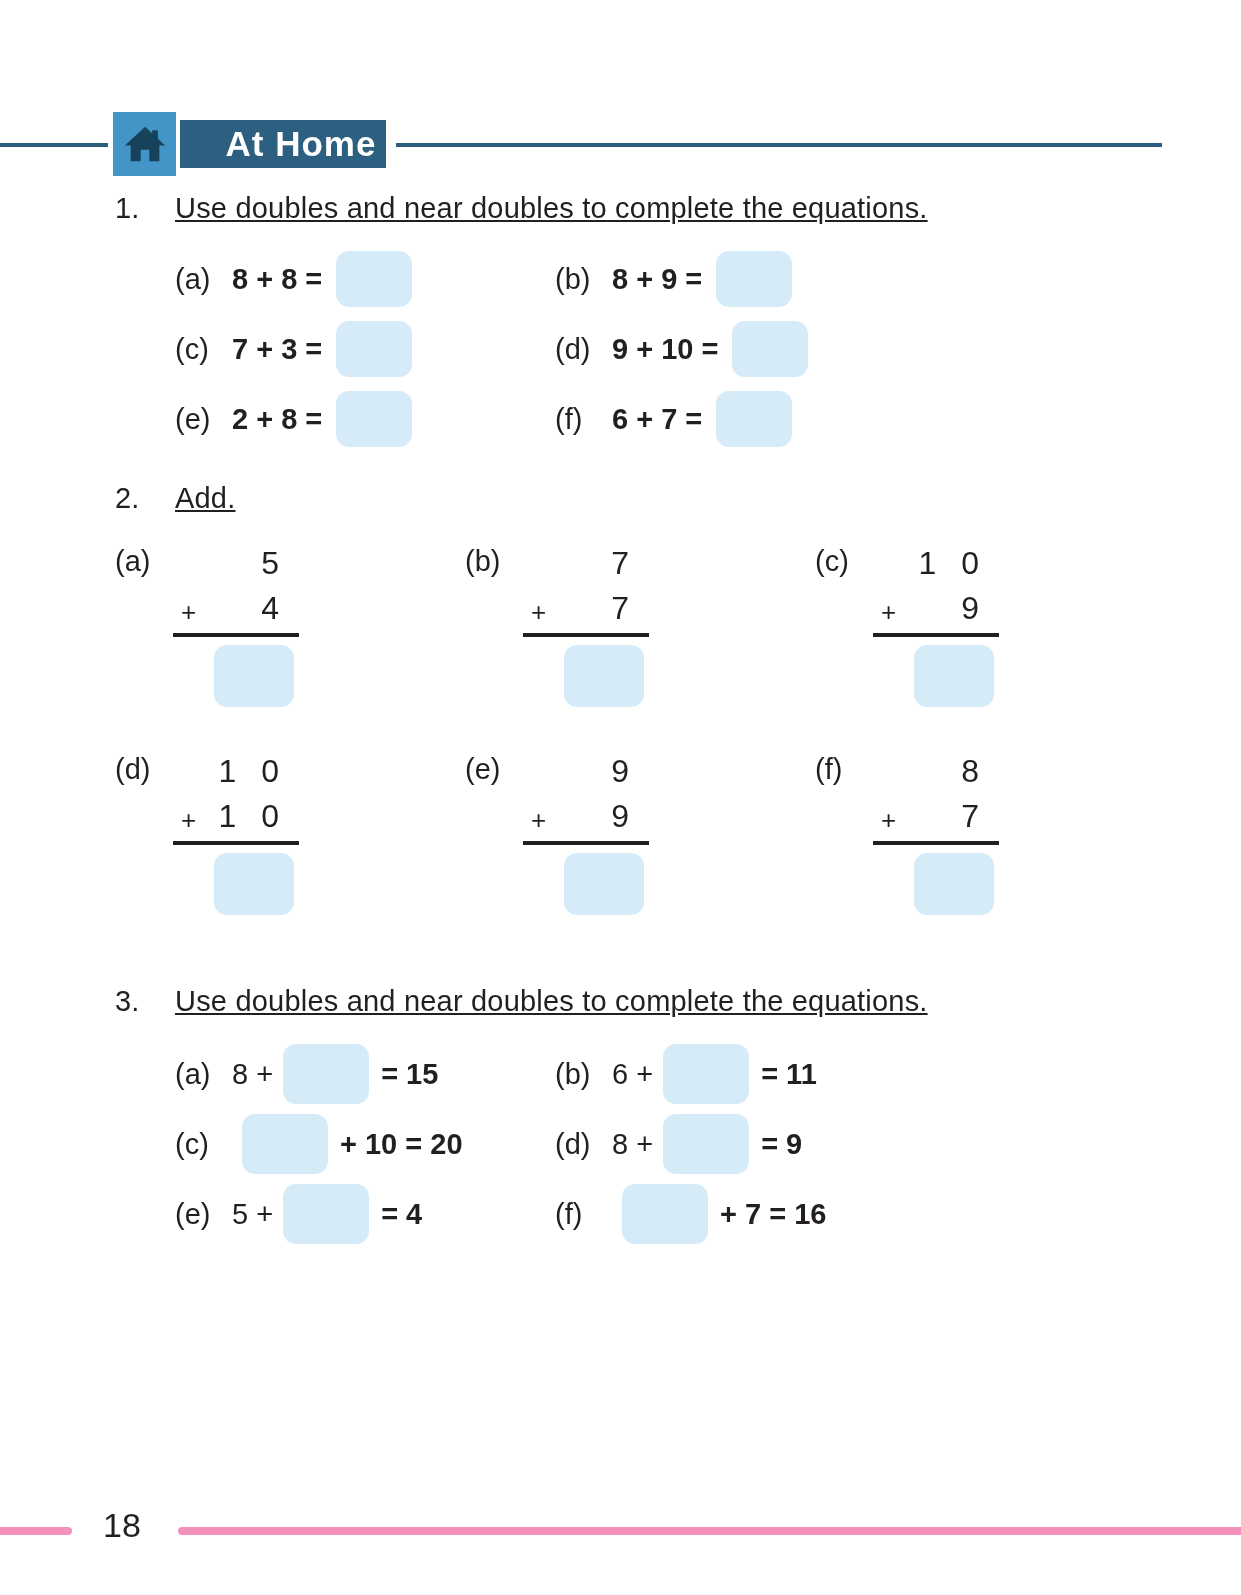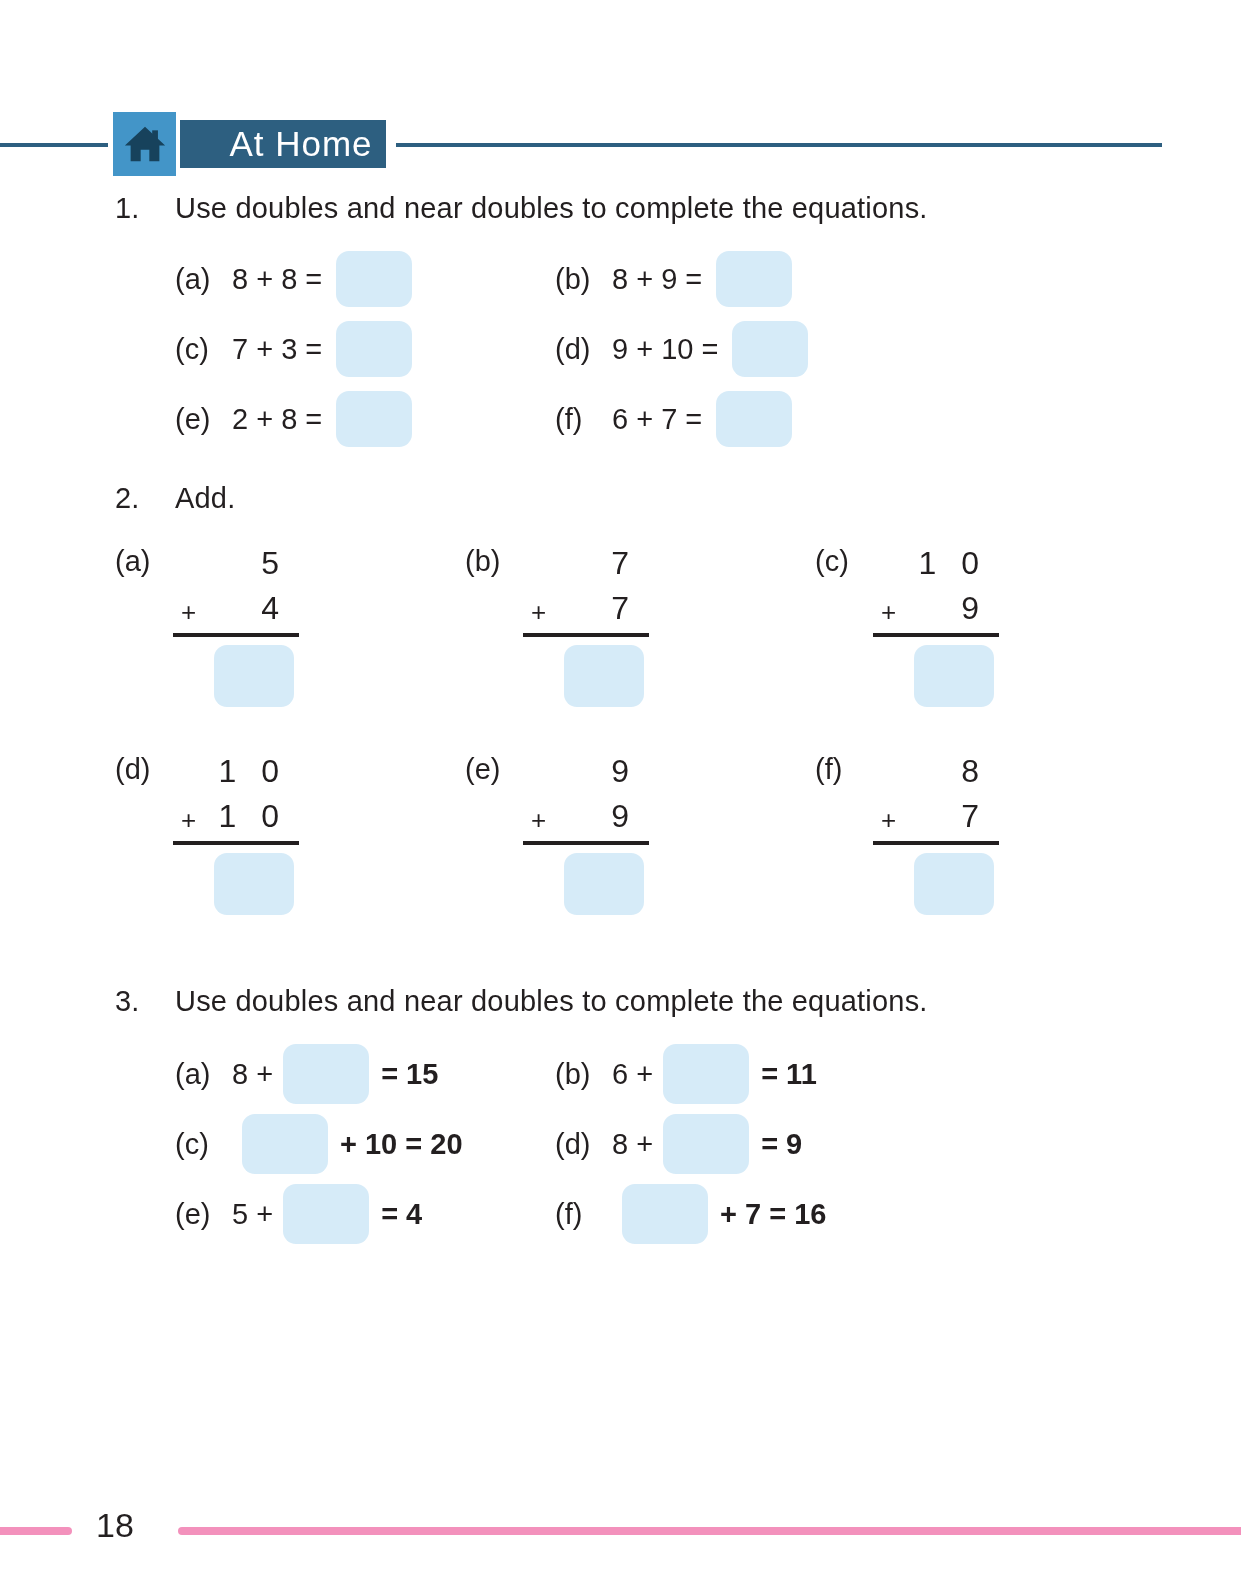--- a/index.html
+++ b/index.html
@@ -18,41 +18,41 @@
   .hrule.right { left:396px; width:766px; }
   .icon-box {
     position:absolute; left:113px; top:0; width:63px; height:64px;
     background:var(--iconblue,#4395C8);
     display:flex; align-items:center; justify-content:center;
   }
   .icon-box svg { width:46px; height:46px; fill:var(--navy,#17425C); }
   .banner {
     position:absolute; left:180px; top:8px; width:206px; height:48px;
     background:var(--blue,#2D5F80); color:#ffffff;
-    font-size:35px; font-weight:400; letter-spacing:1px;
+    font-size:35px; font-weight:700; letter-spacing:1px;
     display:flex; align-items:center; justify-content:center;padding-left:36px;
   }
 
   
   .q-head { display:flex; font-size:29px; }
   .q-num { flex:0 0 60px; }
-  .q-prompt { flex:1; letter-spacing:0.2px; }
+  .q-prompt { flex:1; letter-spacing:0.2px;text-decoration:underline; }
 
   .abox {
     background:var(--box,#D6EBF8); border-radius:13px;
   }
 
   
   .eq-grid {
     margin-top:26px; padding-left:60px;
     display:grid; grid-template-columns:380px 1fr; row-gap:14px;
   }
   .eq-item { display:flex; align-items:center; height:56px; font-size:29px; }
   .eq-item .lbl { flex:0 0 57px; }
-  .eq-item .eq  { margin-right:14px; white-space:pre; }
+  .eq-item .eq  { margin-right:14px; white-space:pre;font-weight:bold; }
   .q1 { position:absolute; top:192px; left:115px; width:1010px; }
   .q1 .abox { width:76px; height:56px; }
 
   .q3 { position:absolute; top:985px; left:115px; width:1010px; }
   .q3 .eq-grid { row-gap:10px; }
   .q3 .eq-item { height:60px; }
   .q3 .abox { width:86px; height:60px; flex:0 0 86px; }
   .q3 .before { margin-right:10px; white-space:pre; }
   .q3 .after  { margin-left:12px; white-space:pre;font-weight:bold; }
 
@@ -70,21 +70,21 @@
     padding:0 20px 4px 8px; height:44px;
   }
   .op-row .op { font-size:26px; line-height:30px; }
   .sum-rule { border-top:4px solid var(--ink,#231F20); margin-top:2px; }
   .stack .abox { width:80px; height:62px; margin:8px 5px 0 auto; }
 
   
   .f-line { position:absolute; height:8px; background:var(--pink,#F391BC); border-radius:4px; }
   .f-line.left  { top:1527px; left:-4px; width:76px; }
   .f-line.right { top:1527px; left:178px; width:1066px; border-radius:4px 0 0 4px; }
-  .page-num { position:absolute; top:1506px; left:96px; font-size:34px; }
+  .page-num { position:absolute; top:1506px; left:103px; font-size:34px; }
 </style>
 </head>
 <body style="--blue: #2D5F80; --iconblue: #4395C8; --navy: #17425C; --box: #D6EBF8; --ink: #231F20; --pink: #F391BC;">
 
 <div class="page">
 
   <div class="header">
     <div class="hrule left"></div>
     <div class="icon-box">
       <svg viewBox="0 0 64 64">

